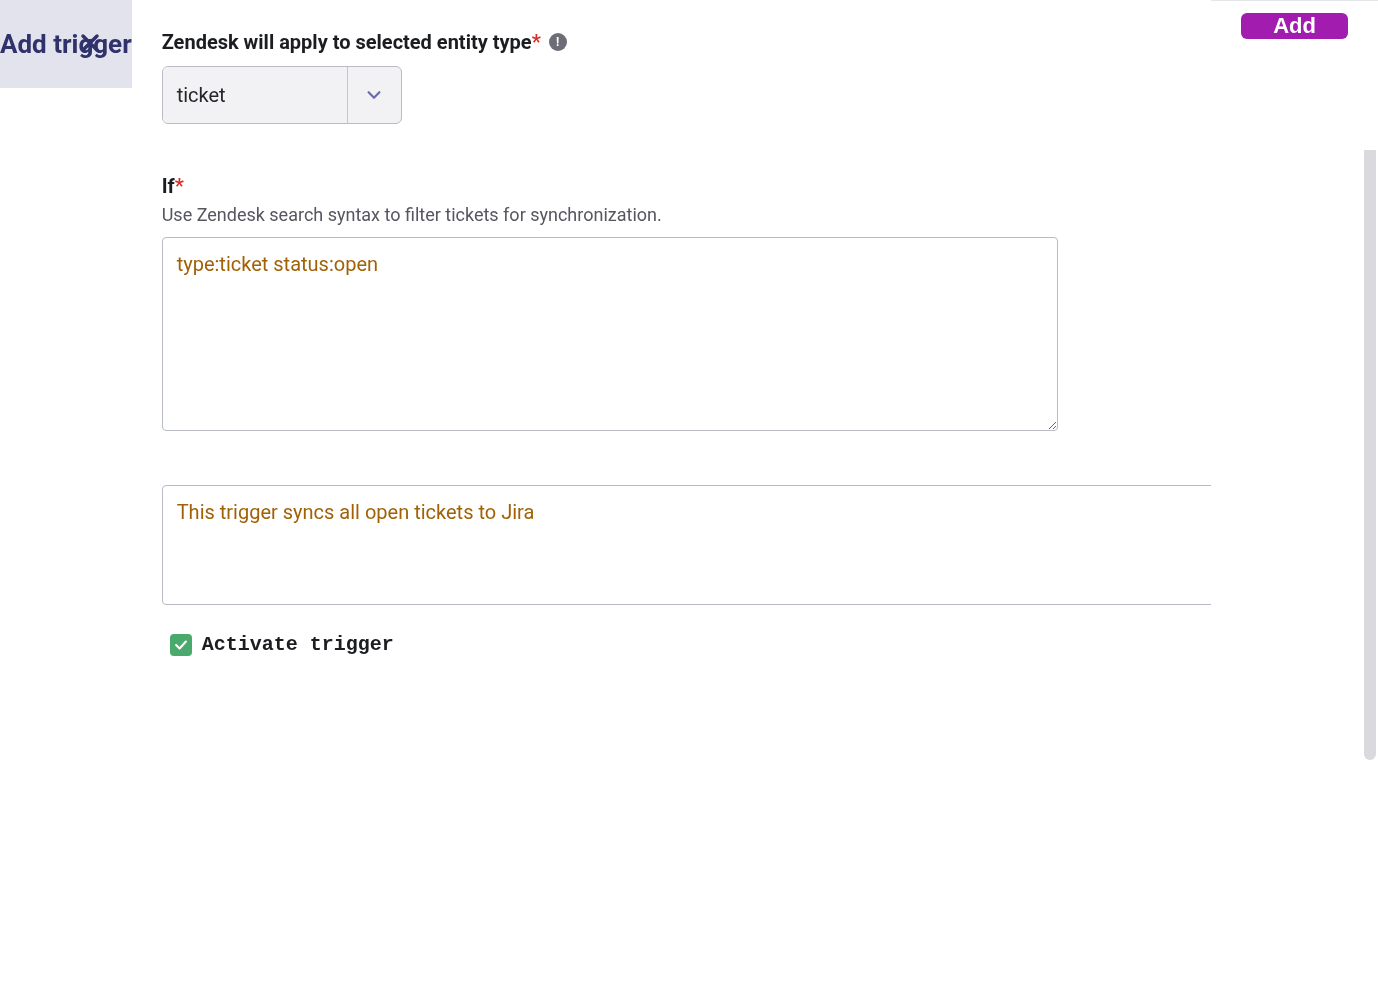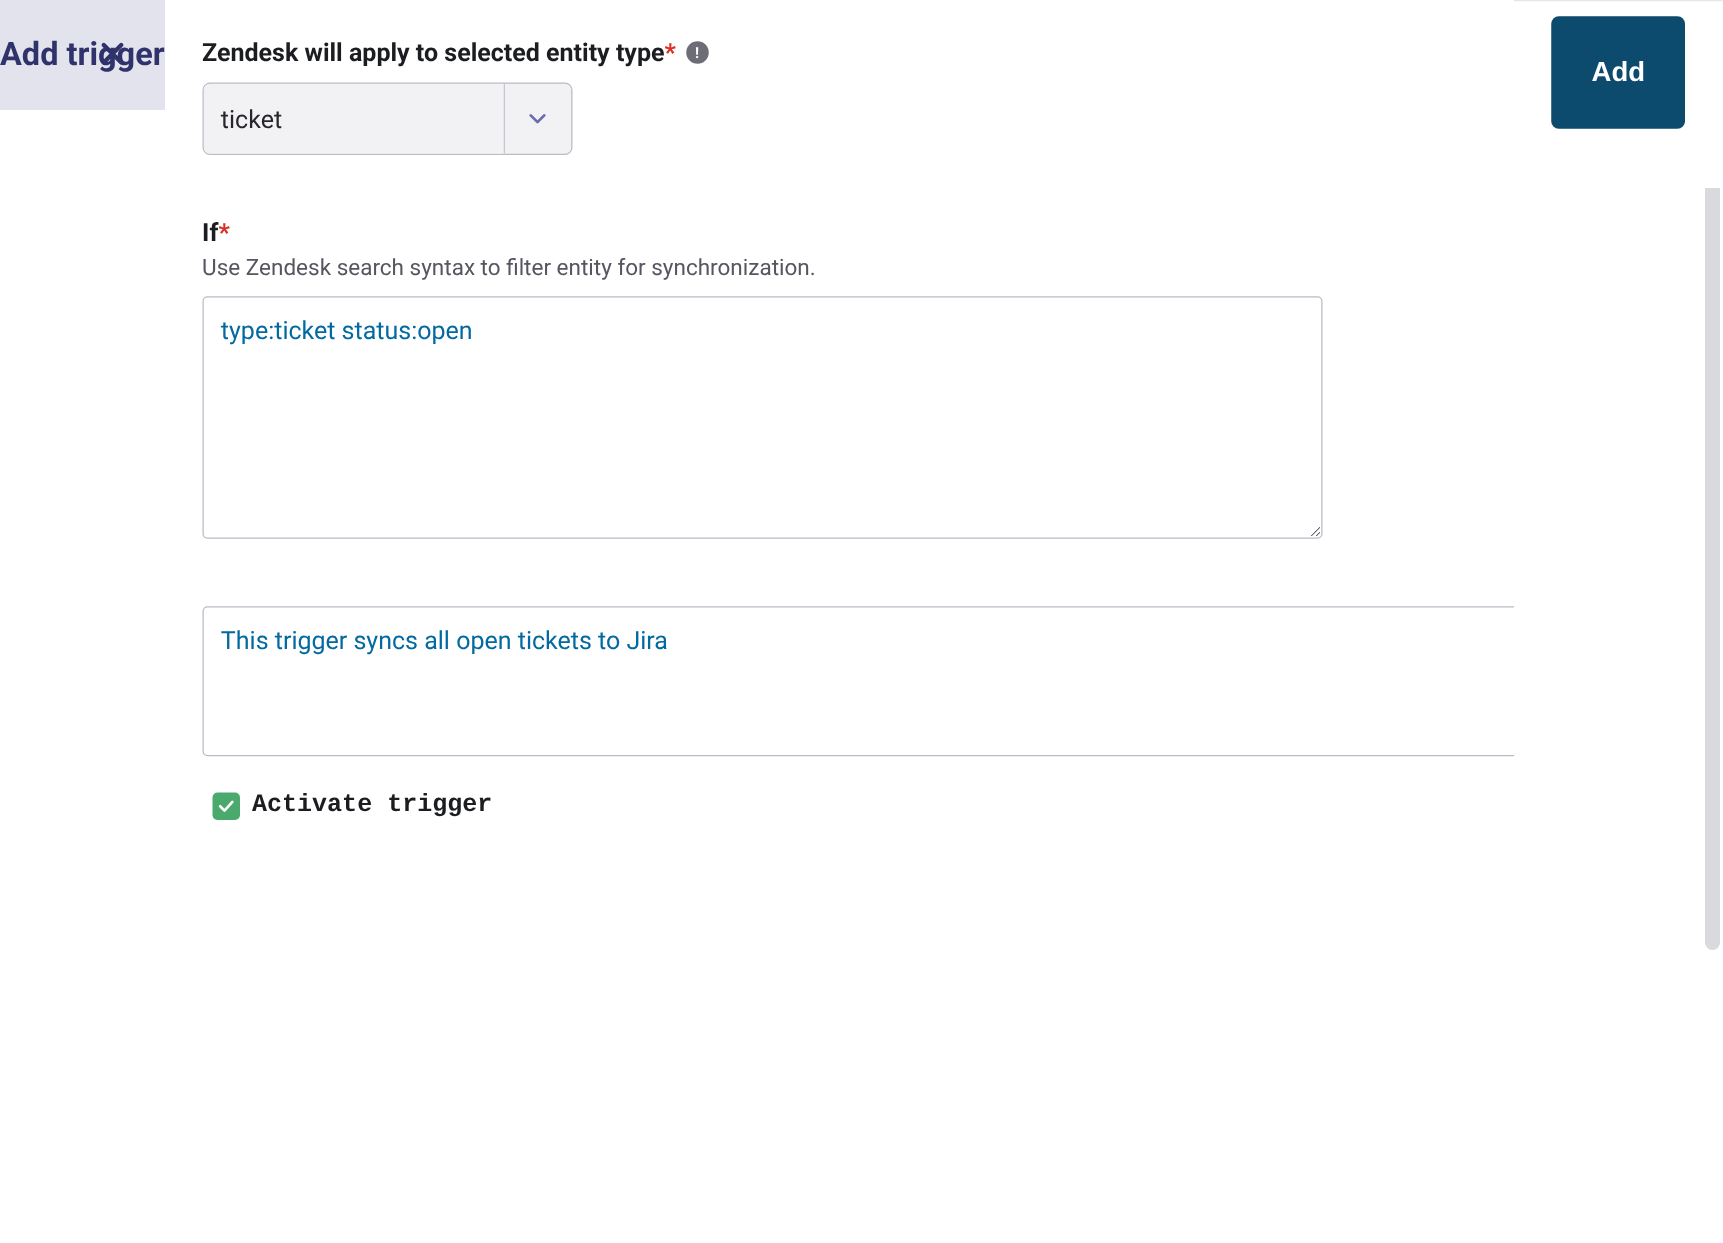--- a/index.html
+++ b/index.html
@@ -83,21 +83,21 @@
     }
     .field-help {
       font-size: 18px;
       color: #55565f;
       margin-top: 6px;
       margin-bottom: 12px;
     }
     .select-wrapper {
       display: inline-flex;
       align-items: stretch;
-      width: 296px;
+      width: 240px;
       height: 58px;
       border: 1px solid #b9bbc5;
       background: #f2f2f4;
       border-radius: 6px;
       overflow: hidden;
       text-align: center;
     }
     .select-value {
       flex: 1;
       padding: 0 14px;
@@ -116,21 +116,21 @@
       color: #6a6cb0;
     }
     .textarea-field {
       width: 896px;
       height: 194px;
       border: 1px solid #b9bbc5;
       border-radius: 4px;
       padding: 14px;
       font-size: 20px;
       font-family: inherit;
-      color: #0369a1;
+      color: #a16207;
       resize: both;
       background: #ffffff;
     }
     .textarea-field-wide {
       width: 1328px;
       height: 120px;
     }
     .checkbox-row {
       display: flex;
       align-items: center;
@@ -160,27 +160,27 @@
       border-top: 1px solid #e5e6ea;
       background: #ffffff;
       display: flex;
       align-items: flex-start;
       justify-content: flex-end;
       padding: 12px 30px 0 30px;
       position: relative;
       z-index: 2;
     }
     .add-btn {
-      background: #0c4a6e;
+      background: #a21caf;
       color: #fff;
       font-size: 22px;
       font-weight: 700;
       border: none;
       border-radius: 6px;
-      padding: 32px 32px;
+      padding: 0 32px;
       cursor: pointer;
     }
     .scroll-indicator {
       position: absolute;
       right: 2px;
       top: 120px;
       width: 12px;
       height: 640px;
       background: #d9d9de;
       border-radius: 6px;
@@ -220,21 +220,21 @@
         </div>
       </div>
     </div>
 
     <div class="field-group">
       <div class="field-label" style="margin-bottom:2px;align-items:center;">
         <span>
           <span>If</span><span class="required-asterisk">*</span>
         </span>
       </div>
-      <div class="field-help">Use Zendesk search syntax to filter entity for synchronization.</div>
+      <div class="field-help">Use Zendesk search syntax to filter tickets for synchronization.</div>
       <textarea class="textarea-field" style="">type:ticket status:open</textarea>
     </div>
 
     <div class="field-group" style="margin-bottom:24px;">
       <textarea class="textarea-field textarea-field-wide" style="">This trigger syncs all open tickets to Jira</textarea>
     </div>
 
     <div class="checkbox-row">
       <div class="checkbox-box">
         <svg width="14" height="14" viewBox="0 0 20 20">

